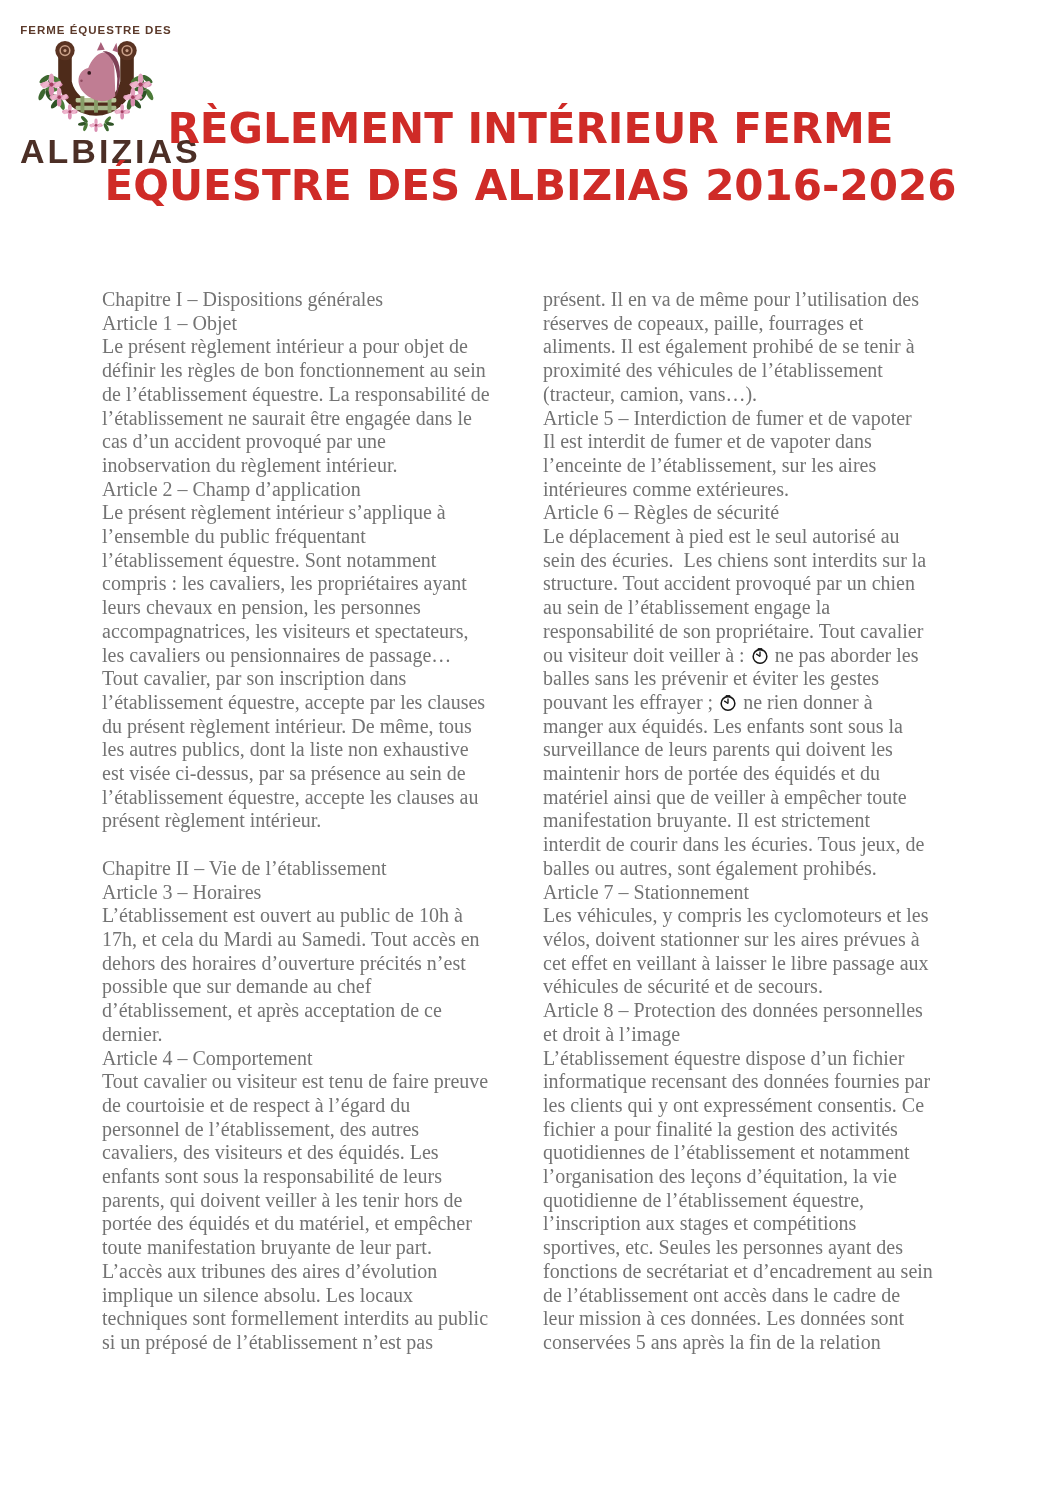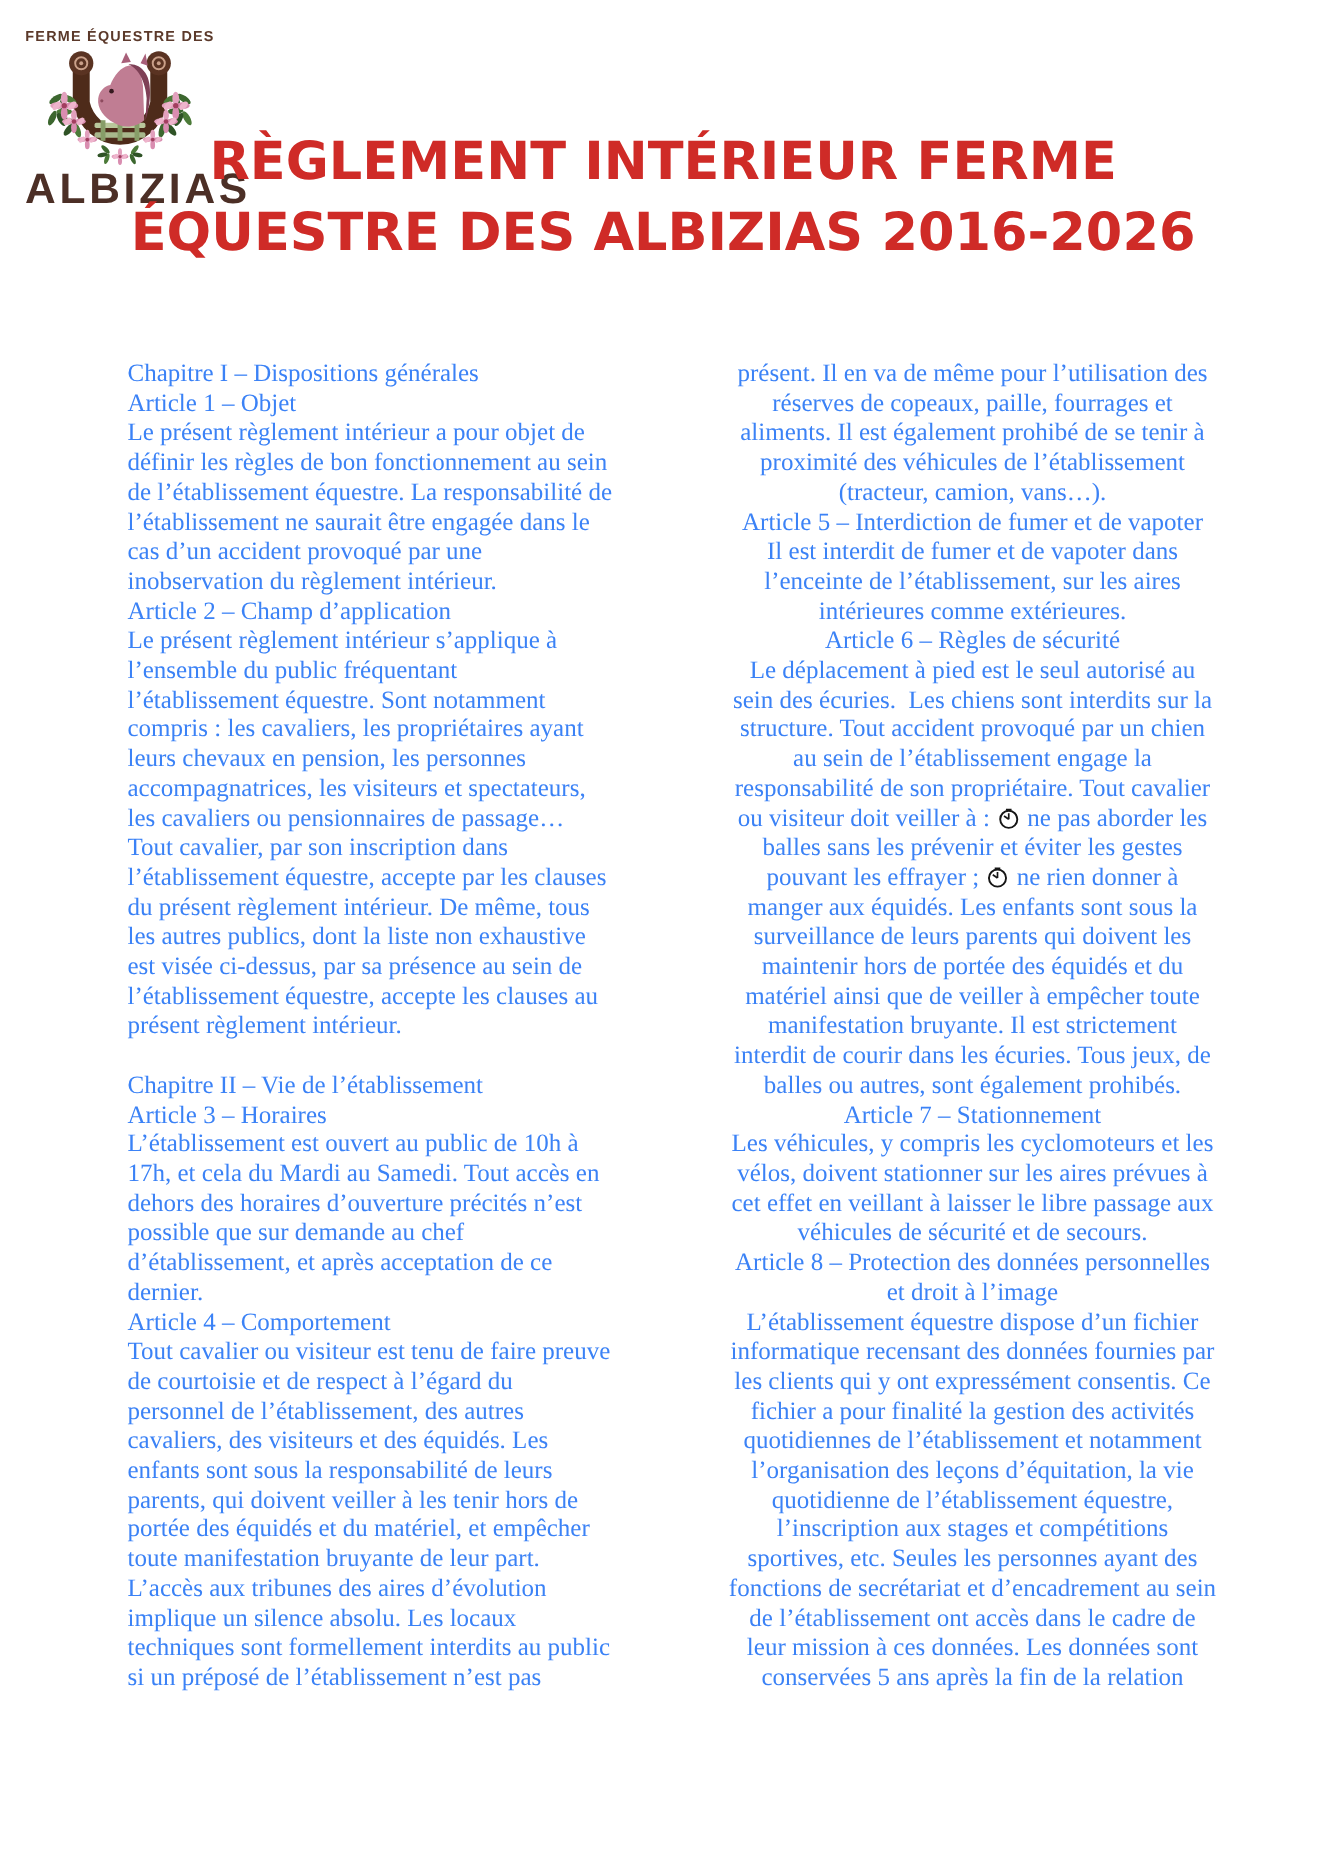--- a/index.html
+++ b/index.html
@@ -14,23 +14,23 @@
   .logo-bottom{font-family:"Liberation Sans", sans-serif;font-weight:bold;font-size:34px;
                letter-spacing:3px;color:#4c2f26;margin-top:-2px;}
 
   
   .doc-title{position:absolute;left:0;right:0;top:100px;text-align:center;
              font-family:"DejaVu Sans", sans-serif;font-weight:bold;
              font-size:42px;line-height:57px;color:#cf2b27;white-space:pre-line;}
 
   
   .col{position:absolute;top:288px;font-size:20px;line-height:23.7px;
-       white-space:pre;color:#3b82f6;}
+       white-space:pre;color:#737373;}
   .col-left{left:102px;width:441px;}
-  .col-right{left:543px;width:470px;text-align:center;}
+  .col-right{left:543px;width:470px;}
 
   .clock{vertical-align:-3px;margin:0 1px;}
 </style>
 </head>
 <body>
 
 <div id="page">
 
   <div class="logo">
     <div class="logo-top">FERME ÉQUESTRE DES</div>

